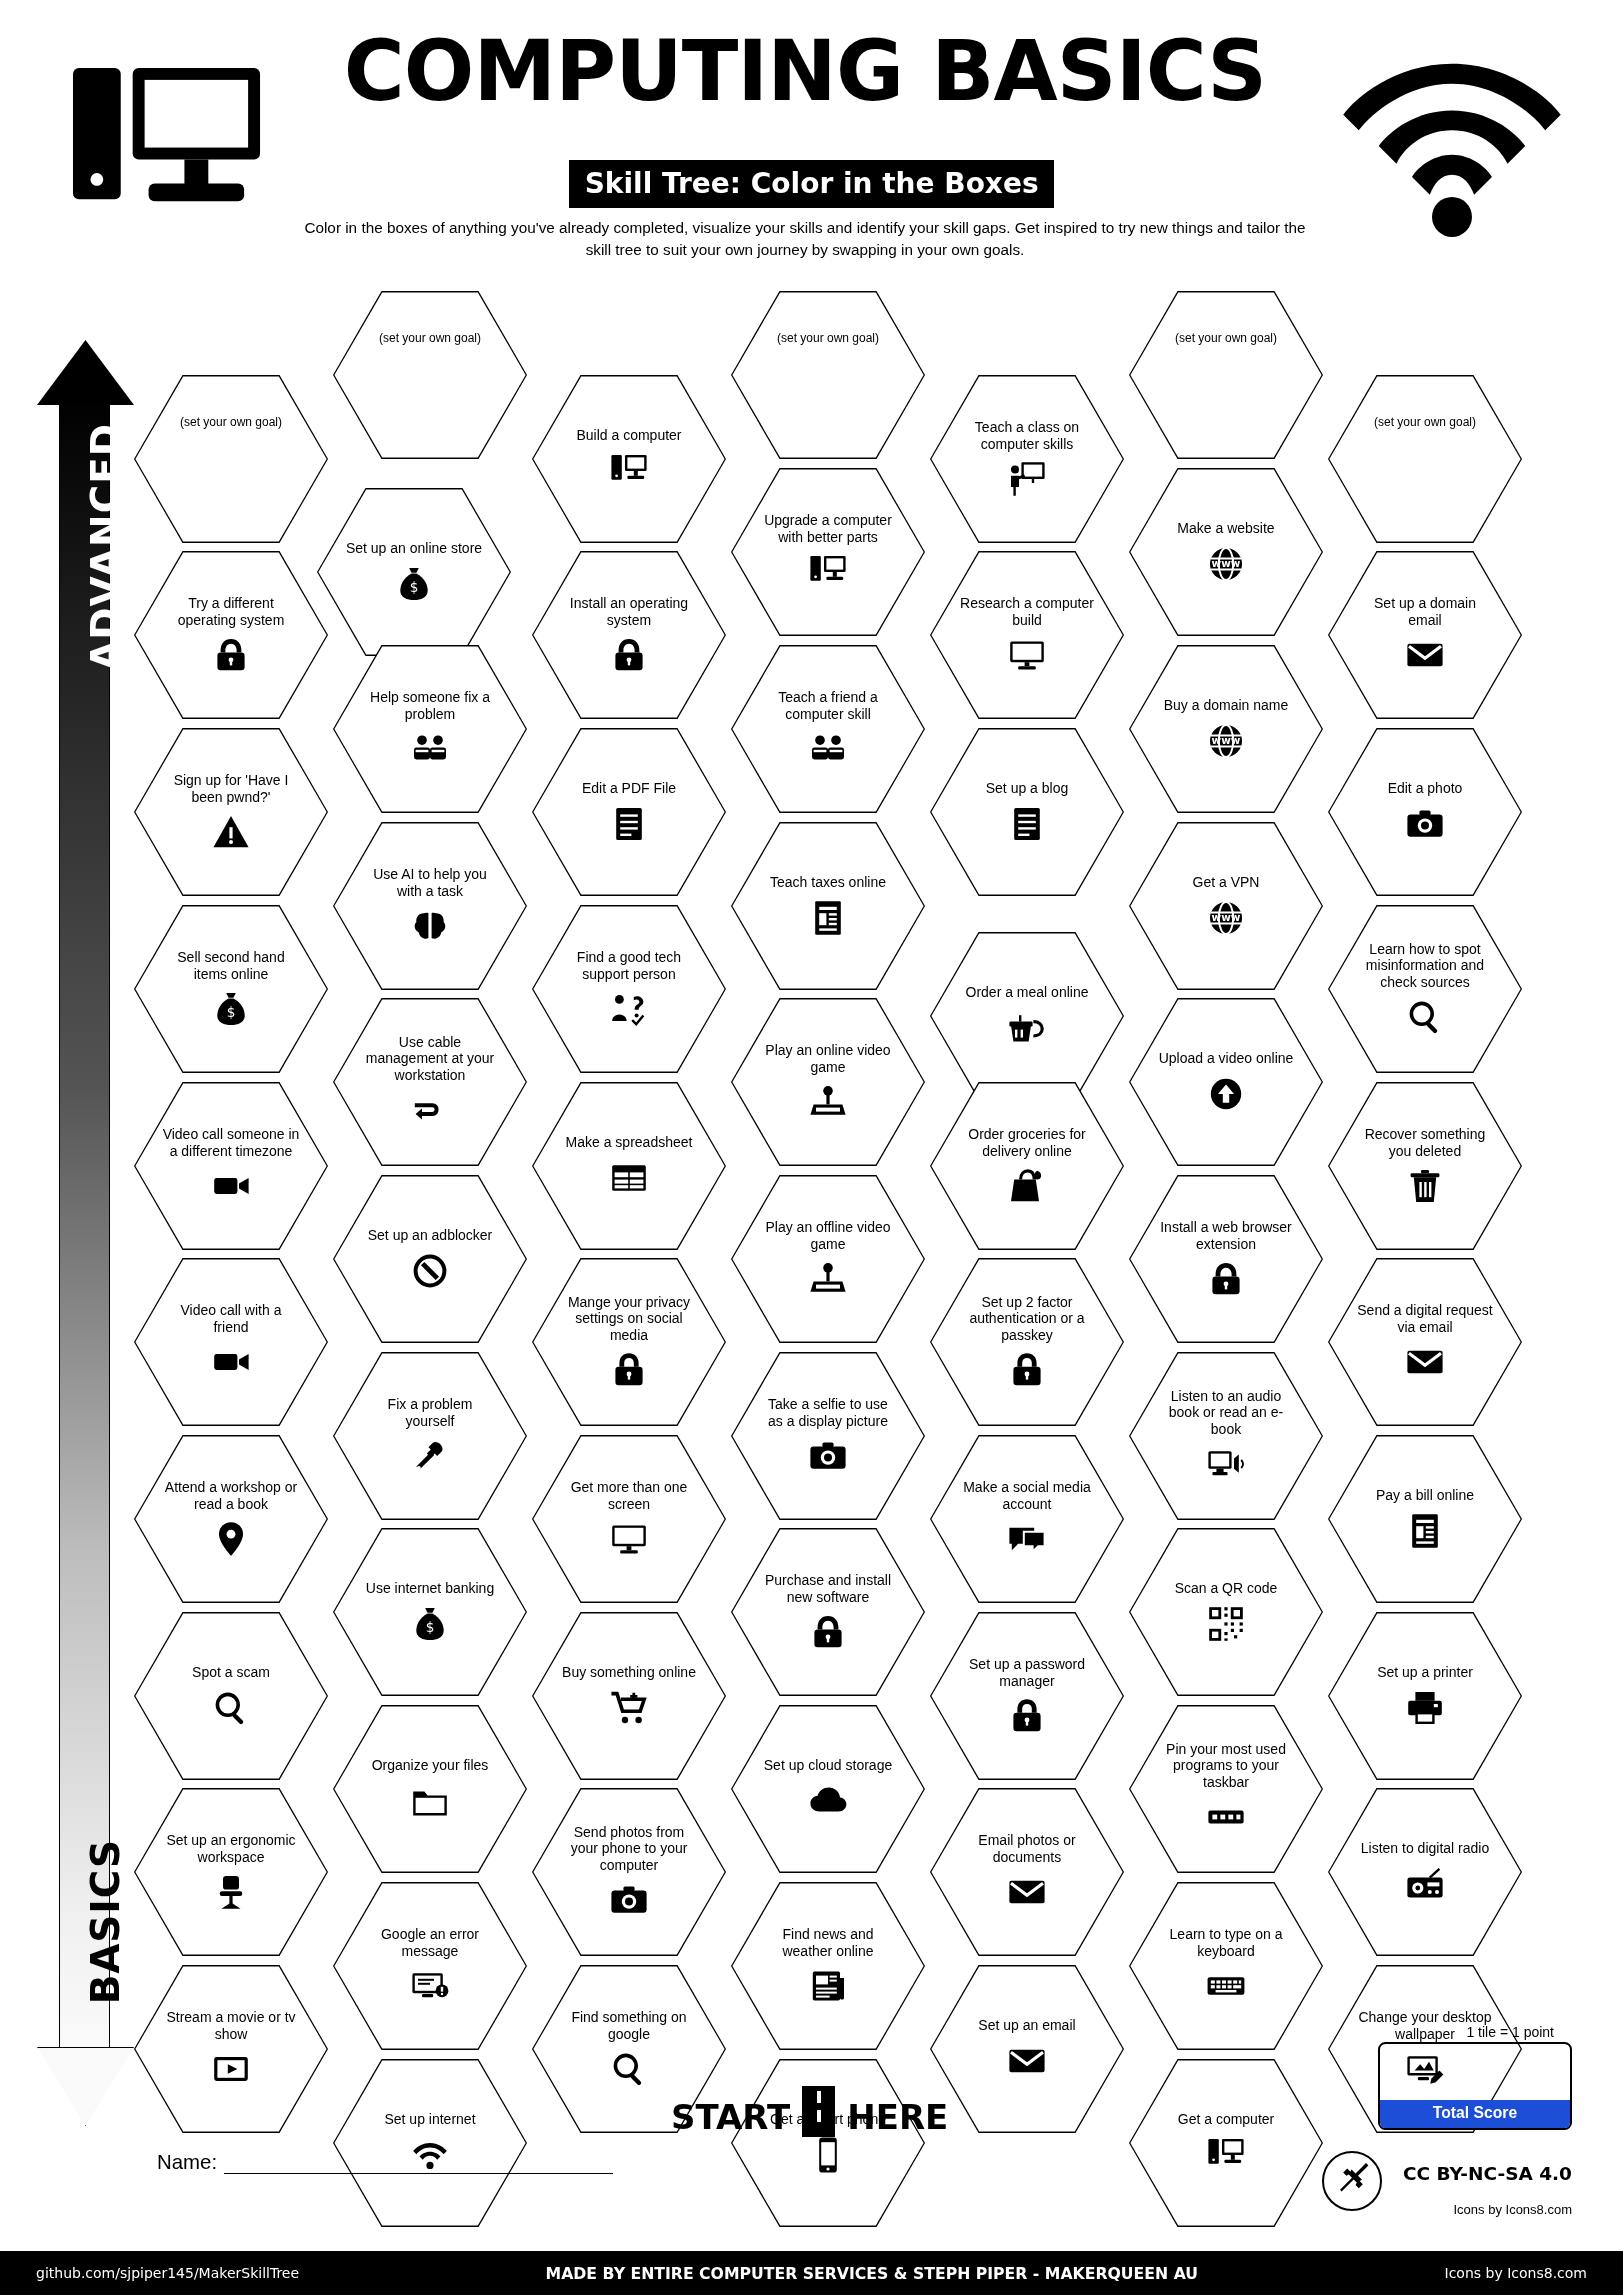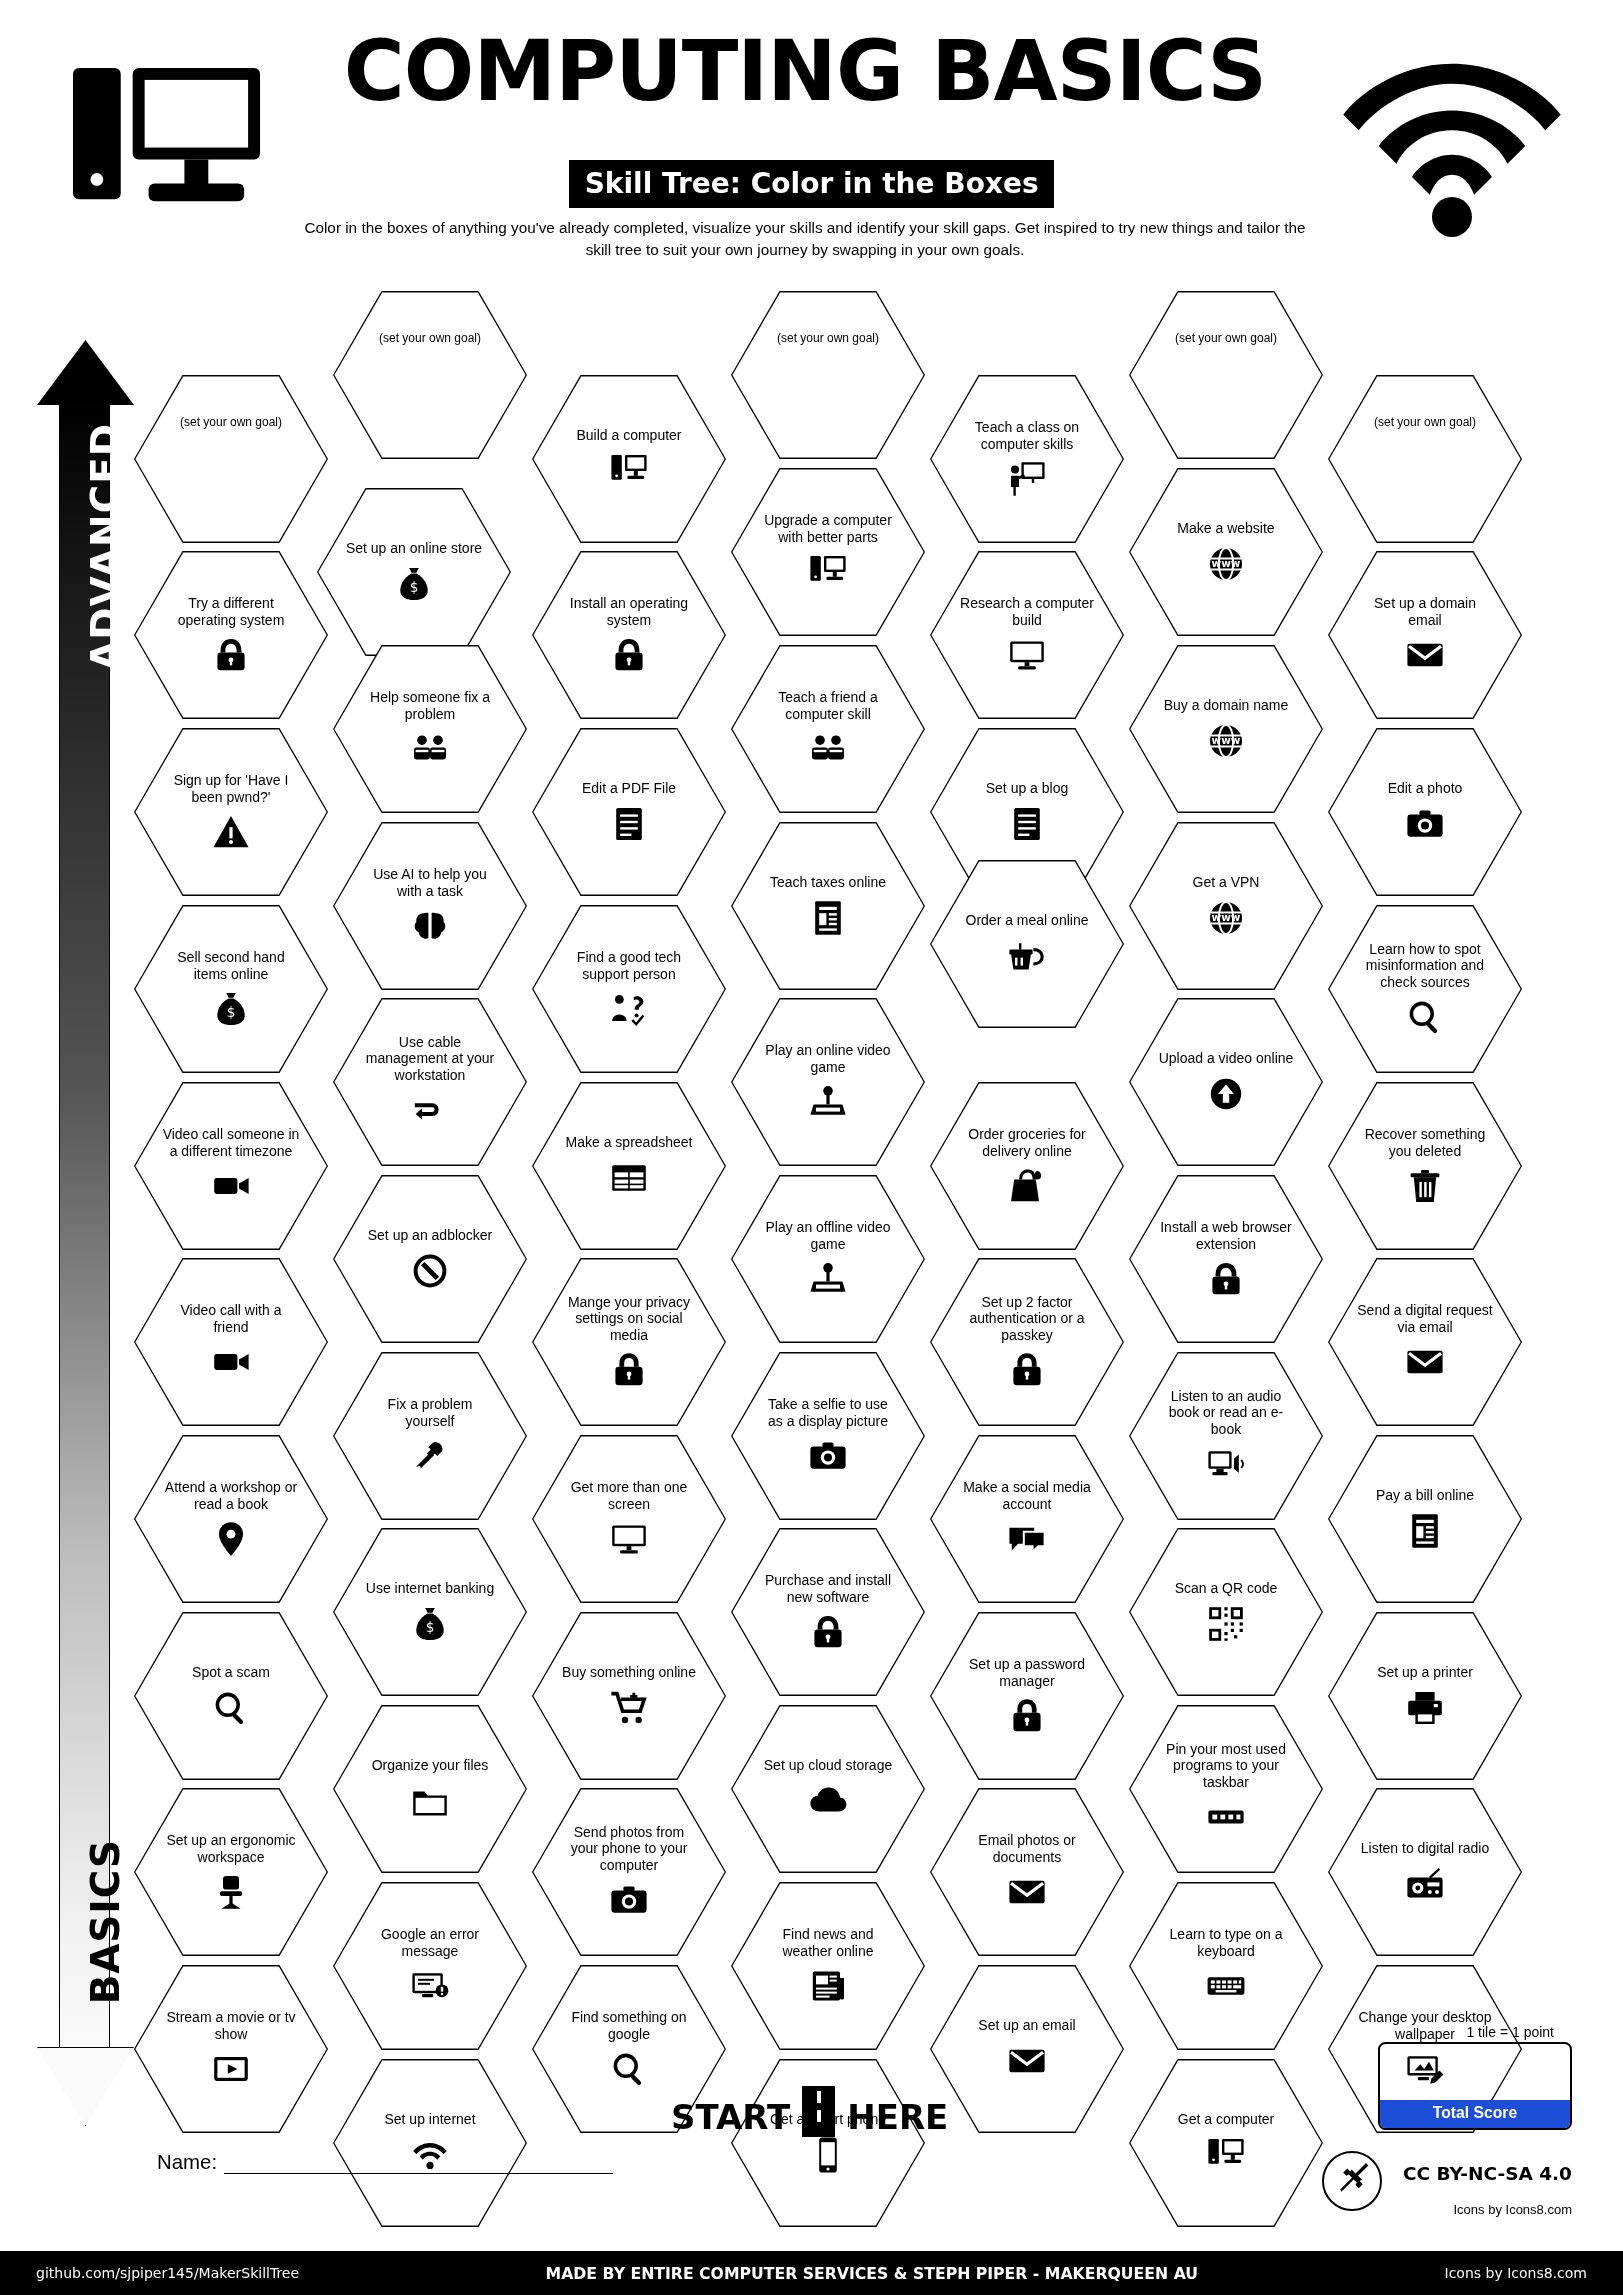--- a/index.html
+++ b/index.html
@@ -738,21 +738,21 @@
           <svg viewBox="0 0 100 100">
             <rect x="18" y="10" width="64" height="80" rx="4"></rect>
             <rect x="28" y="26" width="44" height="6" fill="#fff"></rect>
             <rect x="28" y="42" width="44" height="6" fill="#fff"></rect>
             <rect x="28" y="58" width="44" height="6" fill="#fff"></rect>
             <rect x="28" y="74" width="28" height="6" fill="#fff"></rect>
           </svg>
         </div>
       </div>
     </div>
-    <div class="hex" style="left: 930px; top: 860px;">
+    <div class="hex" style="left: 930px; top: 932px;">
       <div class="hex-inner">
         <div class="hex-label">Order a meal online</div>
         <div class="hex-icon">
           <svg viewBox="0 0 100 100">
             <path d="M10 44 h50 l-6 40 H16 z"></path>
             <rect x="6" y="34" width="58" height="12" rx="3"></rect>
             <rect x="30" y="18" width="6" height="16"></rect>
             <path d="M66 34 c14 0 22 8 22 18 s-8 18-22 18" fill="none" stroke="#000" stroke-width="8"></path>
             <rect x="20" y="54" width="6" height="20" fill="#fff"></rect>
             <rect x="34" y="54" width="6" height="20" fill="#fff"></rect>

